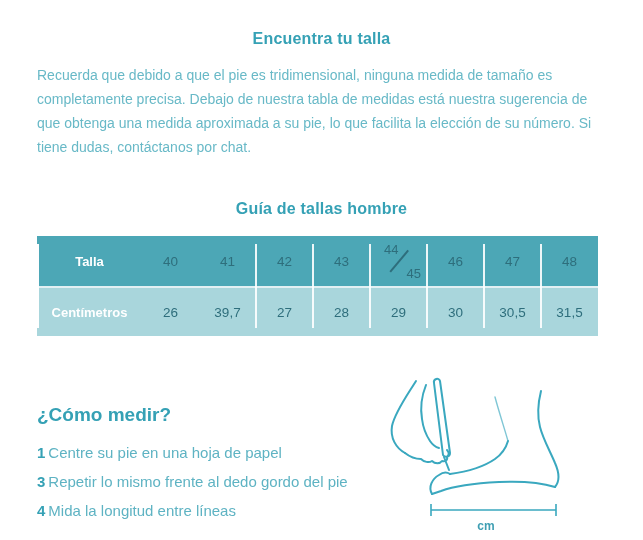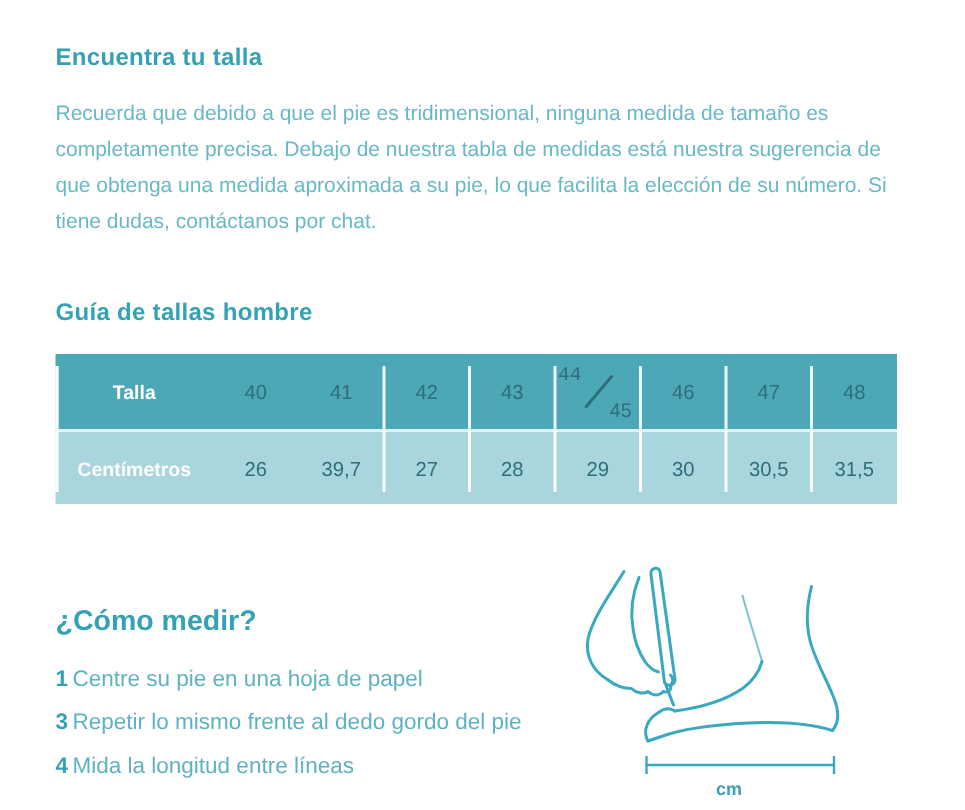--- a/index.html
+++ b/index.html
@@ -12,20 +12,21 @@
     position: relative;
   }
   .page { padding: 30px 37px 0 37px; }
 
   .top-heading {
     margin: 0;
     font-size: 16px;
     font-weight: 700;
     color: #35a1b5;
     letter-spacing: .2px;
+    text-align: center;
   }
   .intro {
     margin: 15px 0 0 0;
     max-width: 578px;
     font-size: 14px;
     line-height: 24px;
     color: #68b9c7;
   }
   .guide-title { margin-top: 41px; }
 
@@ -47,21 +48,21 @@
     color: #ffffff;
     font-weight: 700;
     font-size: 13px;
   }
   .cell.num {
     width: 57px;
     color: #2e6e7c;
     font-size: 13.5px;
   }
   .cell.split { position: relative; }
-  .cell.split .top-num { position: absolute; left: 2px;  top: 6px;    font-size: 13px; font-family: Liberation Mono, monospace; }
+  .cell.split .top-num { position: absolute; left: 14px;  top: 6px;    font-size: 13px; }
   .cell.split .bot-num { position: absolute; right: 6px; bottom: 5px; font-size: 13px; }
   .cell.split .slash {
     position: absolute; left: 50%; top: 50%;
     width: 28px; height: 1.5px; background: #2e6e7c;
     transform: translate(-50%,-50%) rotate(-50deg);
   }
   .sep {
     position: absolute; top: 8px; bottom: 8px; width: 2px;
     background: rgba(255,255,255,.9);
   }

